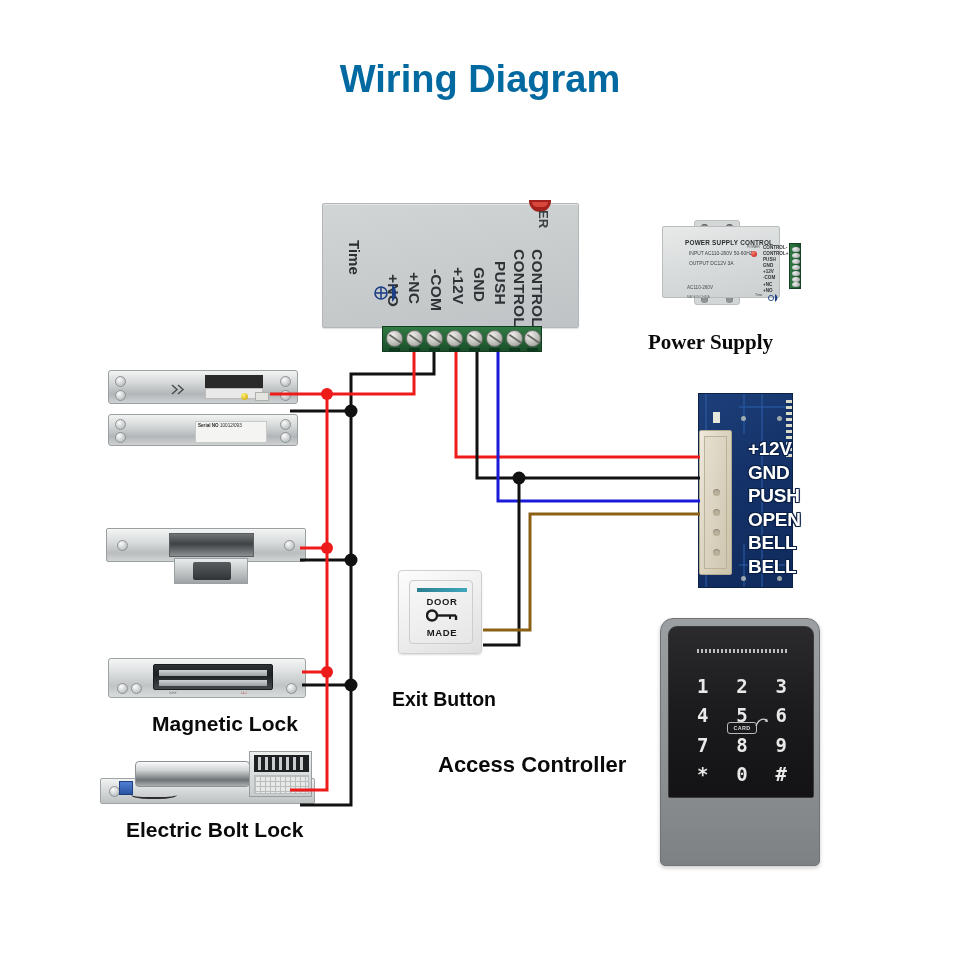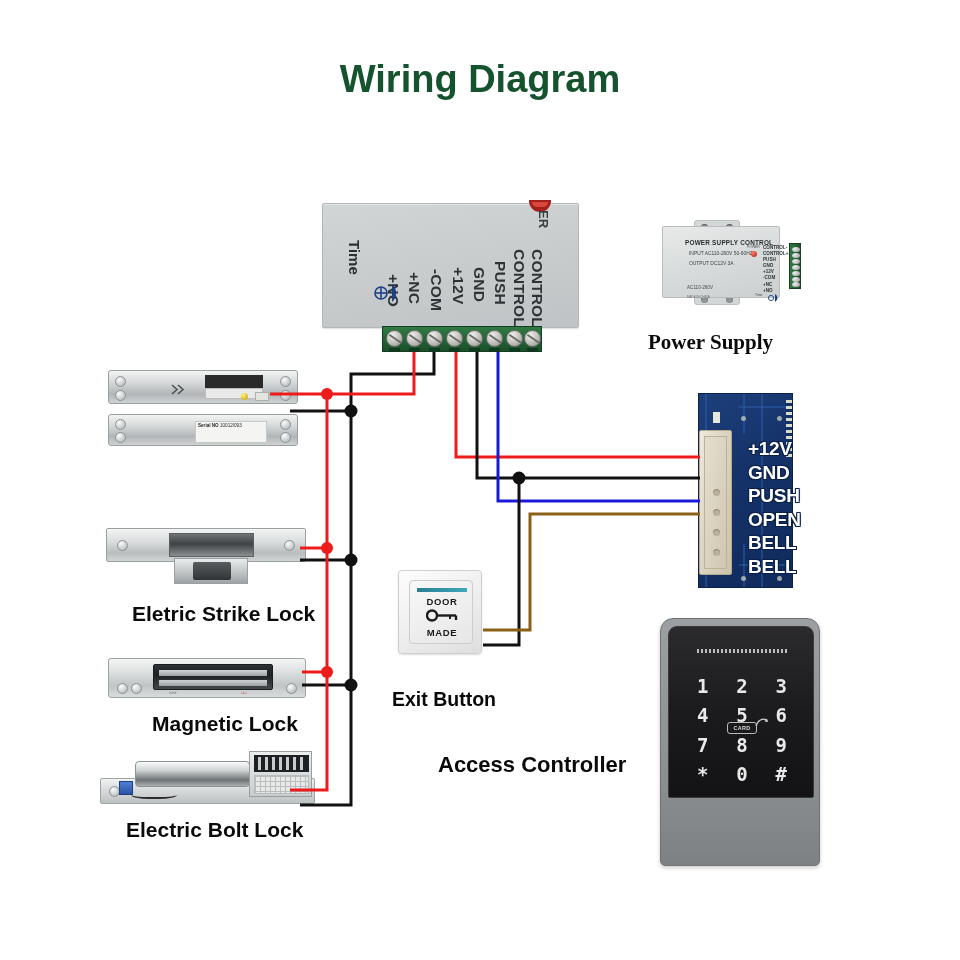--- a/index.html
+++ b/index.html
@@ -11,21 +11,21 @@
     overflow: hidden;
     position: relative;
   }
   #stage { position:absolute; left:0; top:0; width:960px; height:960px; }
 
   
   .title {
     position:absolute; left:0; top:58px; width:960px;
     text-align:center;
     font-size:38px; font-weight:bold;
-    color:#14532d; letter-spacing:0px;
+    color:#0369a1; letter-spacing:0px;
   }
   .subtitle {
     position:absolute; left:66px; top:120px; width:830px;
     font-size:23.5px; line-height:31px; color:#111;
   }
 
   
   .lbl { position:absolute; font-weight:bold; color:#0a0a0a; white-space:nowrap; }
   .lbl.s22 { font-size:21px; }
   .lbl.s20 { font-size:19.5px;margin-top:16px; }
@@ -540,21 +540,20 @@
   <div class="lock" style="left:106px; top:528px; width:205px; height:60px;">
     <div class="strike">
       <div class="hole" style="left:10px;  top:11px;"></div>
       <div class="hole" style="right:10px; top:11px;"></div>
       <div class="strike-mouth"></div>
     </div>
     <div class="strike-tongue">
         <b></b>
       </div>
   </div>
-  <div class="lbl s22" style="left:132px; top:602px;">Eletric Strike Lock</div>
 
   <div class="lock" style="left:108px; top:658px; width:200px; height:44px;">
     <div class="maglock">
       <div class="mag-face">
         <i style="top:5px;"></i>
           <i style="top:15px;"></i>
       </div>
       <div class="hole" style="left:8px;  top:24px;"></div>
       <div class="hole" style="left:22px; top:24px;"></div>
       <div class="hole" style="right:8px; top:24px;"></div>

